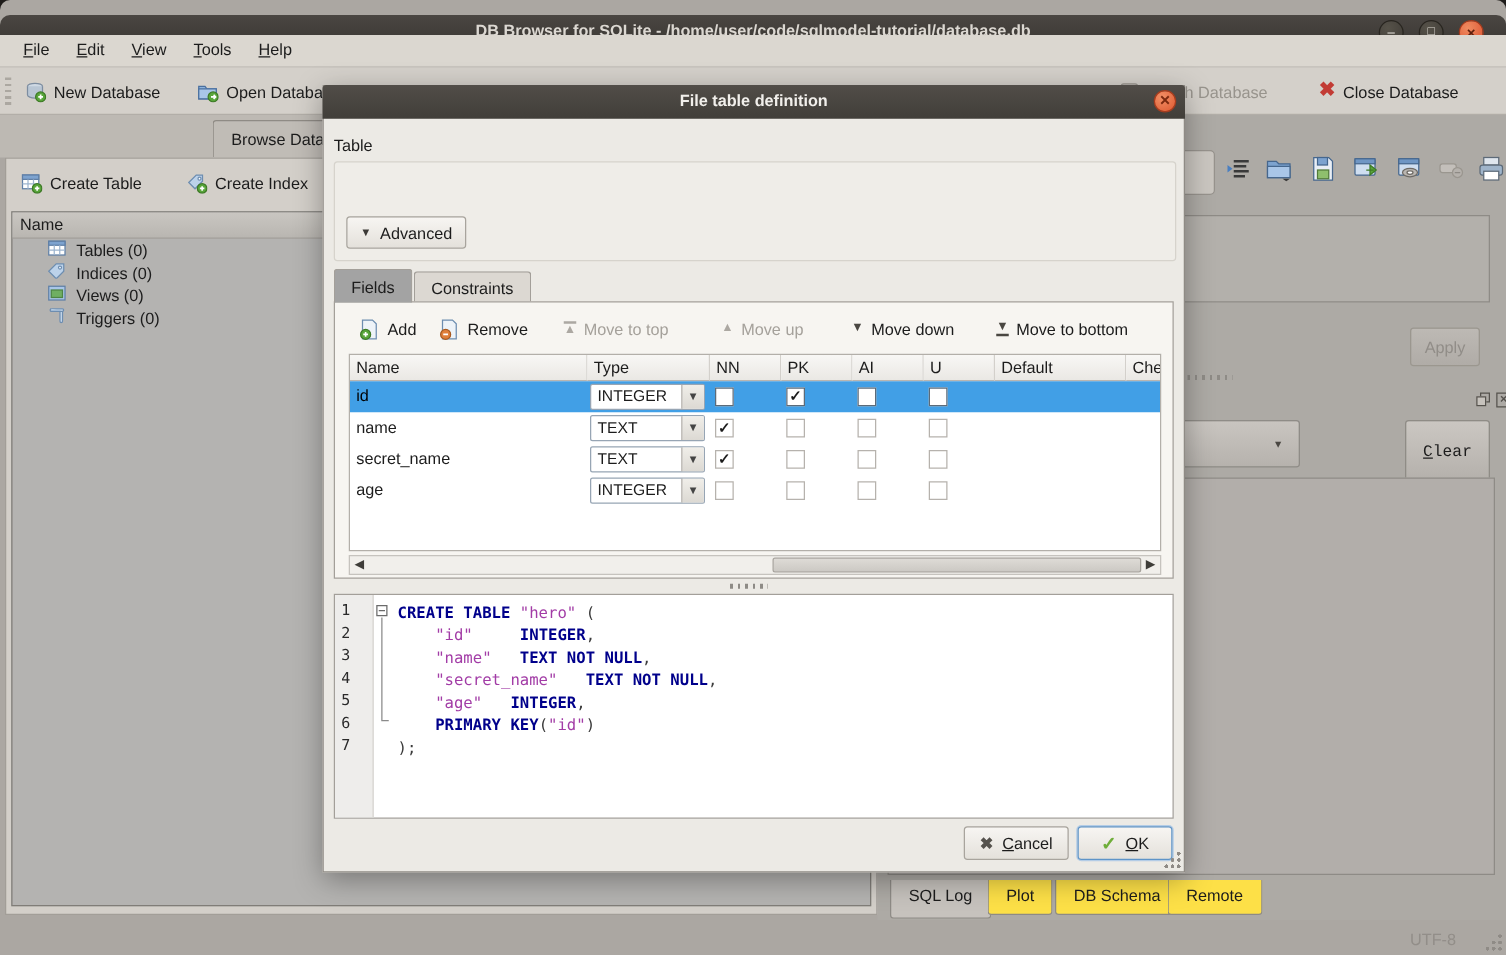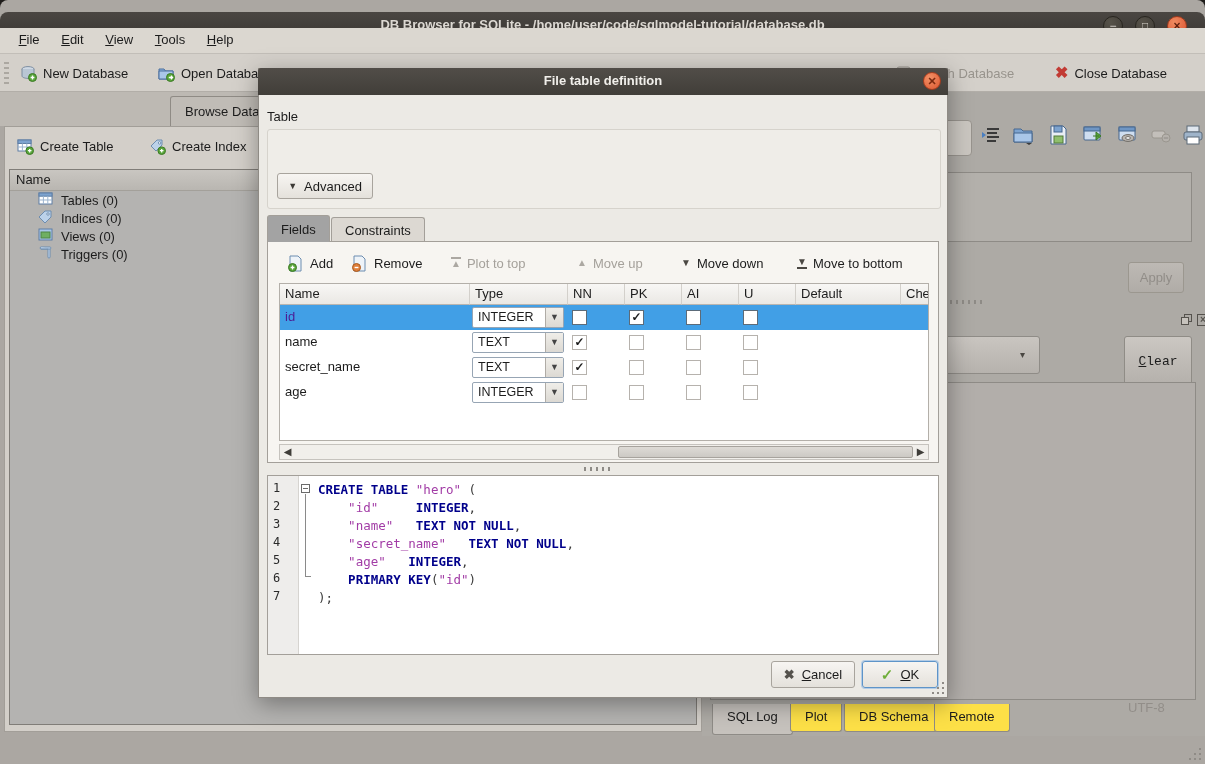--- a/index.html
+++ b/index.html
@@ -102,21 +102,21 @@
   .mv.bar-bot{border-bottom:2px solid #4a4742;}
   .ftool.disabled .mv{color:#aca8a2;border-color:#aca8a2;}
   
   .grid{position:absolute;background:#fff;border:1px solid #b3afa9;box-sizing:border-box;overflow:hidden;}
   .gh{position:absolute;top:0;height:21px;background:linear-gradient(#f8f7f5,#eae8e4);
       border-right:1px solid #d3d0cb;border-bottom:1px solid #b9b5b0;box-sizing:border-box;
       padding:2px 0 0 5px;overflow:hidden;white-space:nowrap;}
   .grow{position:absolute;left:0;width:100%;height:25px;background:#fff;}
   .grow.selected{background:#419fe6;}
   .gname{position:absolute;left:5px;top:4px;}
-  .grow.selected .gname{color:#4c1d95;}
+  .grow.selected .gname{color:#000000;}
   .typebox{position:absolute;left:192px;top:2px;width:92px;height:21px;background:#fff;
       border:1px solid #97a5b4;border-radius:2px;box-sizing:border-box;}
   .typebox .tlabel{position:absolute;left:5px;top:2px;font-size:12.5px;}
   .typebox .tarrow{position:absolute;right:0;top:0;width:17px;height:19px;background:linear-gradient(#f0eee9,#dcd9d3);
       border-left:1px solid #b0aca6;text-align:center;font-size:9px;line-height:19px;color:#444;}
   .cb{position:absolute;top:5px;width:15px;height:15px;background:#fff;border:1px solid #b6b2ad;
       box-sizing:border-box;text-align:center;line-height:13px;font-size:12px;font-weight:bold;color:#1b1b1b;}
   .grow.selected .cb{border-color:#5c6b79;}
   .cb.checked::after{content:"\2713";}
   
@@ -374,21 +374,21 @@
     <div class="abs graybox" style="left:8px;top:290px;width:486px;height:318px;background:#b2aeaa;"></div>
 
     <div class="abs" style="left:0px;top:612px;width:503px;height:32px;">
       <div class="btab active" style="left:10px;">SQL Log</div>
       <div class="btab" style="left:88px;">Plot</div>
       <div class="btab" style="left:142px;">DB Schema</div>
       <div class="btab" style="left:232px;">Remote</div>
     </div>
   </div>
 
-  <div class="abs statusenc" style="left:1128px;top:700px;">UTF-8</div>
+  <div class="abs statusenc" style="left:1128px;top:744px;">UTF-8</div>
   <div class="abs grip" style="left:1188px;top:747px;"></div>
 
   <div class="abs dialog">
     <div class="dlg-titlebar">
       <div class="dlg-title">File table definition</div>
       <div class="dlg-close">✕</div>
     </div>
 
     <div class="abs" style="left:8px;top:40px;">Table</div>
     <div class="abs groupbox" style="left:8px;top:60px;width:672px;height:78px;"></div>
@@ -416,21 +416,21 @@
         <svg width="17" height="17" viewBox="0 0 17 17">
             <path d="M3 1h8l3 3v12H3z" fill="#eef3f8" stroke="#6d8db0"></path>
             <circle cx="5.5" cy="12.5" r="4" fill="#e07f3a" stroke="#a85a20"></circle>
             <path d="M3.6 12.5h3.8" stroke="#fff" stroke-width="1.4"></path>
           </svg>
       </span>
       <span class="lbl">Remove</span>
     </div>
     <div class="ftool disabled" style="left:192px;top:182px;">
       <span class="mv bar-top">▲</span>
-      <span class="lbl">Plot to top</span>
+      <span class="lbl">Move to top</span>
     </div>
     <div class="ftool disabled" style="left:318px;top:182px;">
       <span class="mv">▲</span>
       <span class="lbl">Move up</span>
     </div>
     <div class="ftool" style="left:422px;top:182px;">
       <span class="mv">▼</span>
       <span class="lbl">Move down</span>
     </div>
     <div class="ftool" style="left:538px;top:182px;">

